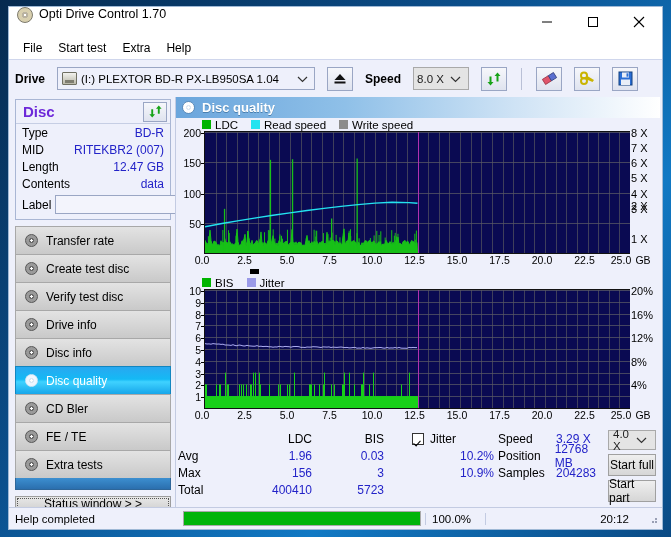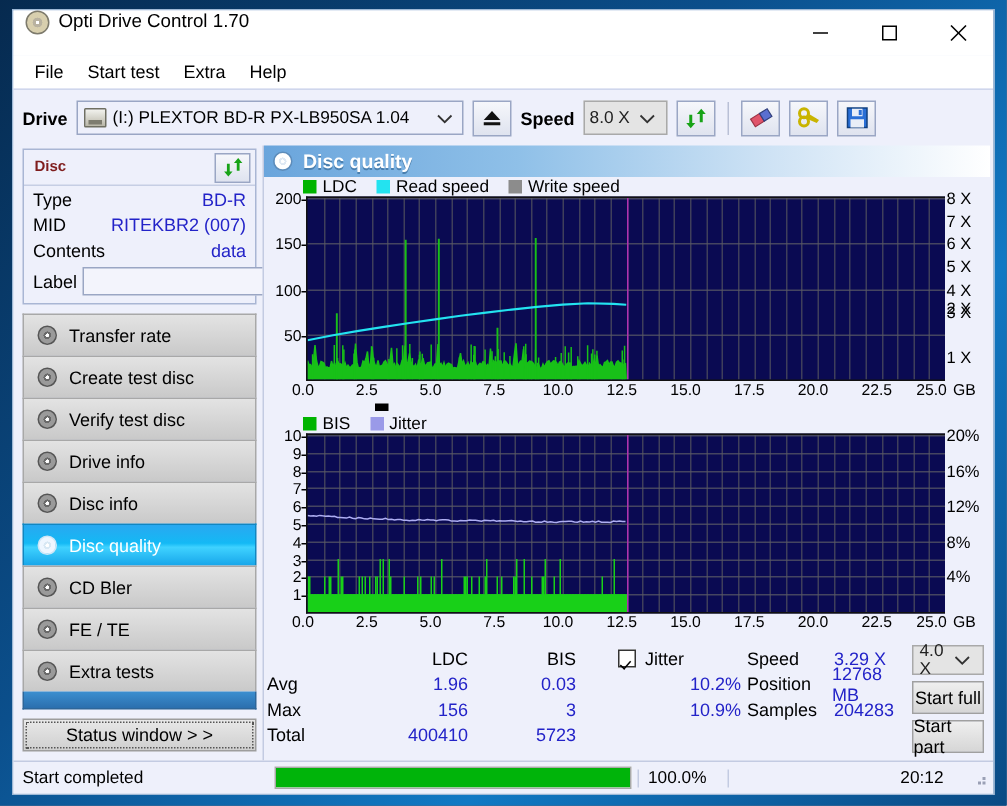--- a/index.html
+++ b/index.html
@@ -51,21 +51,21 @@
   }
   .menu-item {
     font-size: 12px; color: #000;
     padding: 2px 8px;
   }
   
   #toolbar {
     height: 38px; background: #eef0fb;
     border-top: 1px solid #cfd6ec;
     display: flex; align-items: center;
-    padding: 0 6px; gap: 6px; flex: none;
+    padding: 0 6px; gap: 12px; flex: none;
   }
   .tb-label { font-size: 12px; font-weight: bold; color: #000; }
   #drive-combo {
     width: 258px; height: 23px;
     background: #eef0fb;
     border: 1px solid #9aa6c4;
     display: flex; align-items: center;
     padding: 0 2px; font-size: 11.5px; color: #000;
   }
   #drive-icon {
@@ -103,21 +103,21 @@
     width: 166px; flex: none;
     background: #eef0fb;
     display: flex; flex-direction: column;
     padding: 2px 4px 0 6px;
   }
   #disc-box { border: 1px solid #a9b6d4; background: #eef0fb; }
   #disc-head {
     height: 24px; display: flex; align-items: center;
     padding: 0 3px 0 7px; border-bottom:1px solid #c6cee4;
   }
-  #disc-head-title { font-size: 10px; font-weight: bold; color:#7f1d1d; flex:1 1 auto;}
+  #disc-head-title { font-size: 15px; font-weight: bold; color:#6d28d9; flex:1 1 auto;}
   .disc-row {
     display: flex; font-size: 12px; padding: 0 6px; height: 17px;
     align-items: center;
   }
   .disc-row .k { color:#000; }
   .disc-row .v { margin-left:auto; color:#2323c8; }
   #label-row { display:flex; align-items:center; padding:2px 3px 4px 6px; gap:4px;}
   #label-row .k { font-size:12px; color:#000; }
   #label-input {
     flex:1 1 auto; height:19px; background:#f3f4fc;
@@ -354,20 +354,24 @@
           </div>
         </div>
 
         <div class="disc-row">
           <span class="k">Type</span>
           <span class="v">BD-R</span>
         </div>
         <div class="disc-row">
           <span class="k">MID</span>
           <span class="v">RITEKBR2 (007)</span>
+        </div>
+        <div class="disc-row">
+          <span class="k">Length</span>
+          <span class="v">12.47 GB</span>
         </div>
         <div class="disc-row">
           <span class="k">Contents</span>
           <span class="v">data</span>
         </div>
 
         <div id="label-row">
           <span class="k">Label</span>
           <input id="label-input" type="text" placeholder="" style="">
           <div class="sq-btn" style="width:24px;height:21px;">
@@ -970,21 +974,21 @@
             </span>
           </div>
           <div class="act-btn">Start full</div>
           <div class="act-btn">Start part</div>
         </div>
       </div>
     </div>
   </div>
 
   <div id="statusbar">
-    <div id="sb-text">Start completed</div>
+    <div id="sb-text">Help completed</div>
     <div id="sb-progress-cell">
       <div id="sb-progress">
         <div id="sb-progress-fill" style="width: 100%;"></div>
       </div>
     </div>
     <div id="sb-pct">100.0%</div>
     <div id="sb-time">20:12</div>
     <svg id="sb-grip" viewBox="0 0 12 12">
       <g fill="#9aa0b5">
           <rect x="8" y="8" width="2" height="2"></rect>

